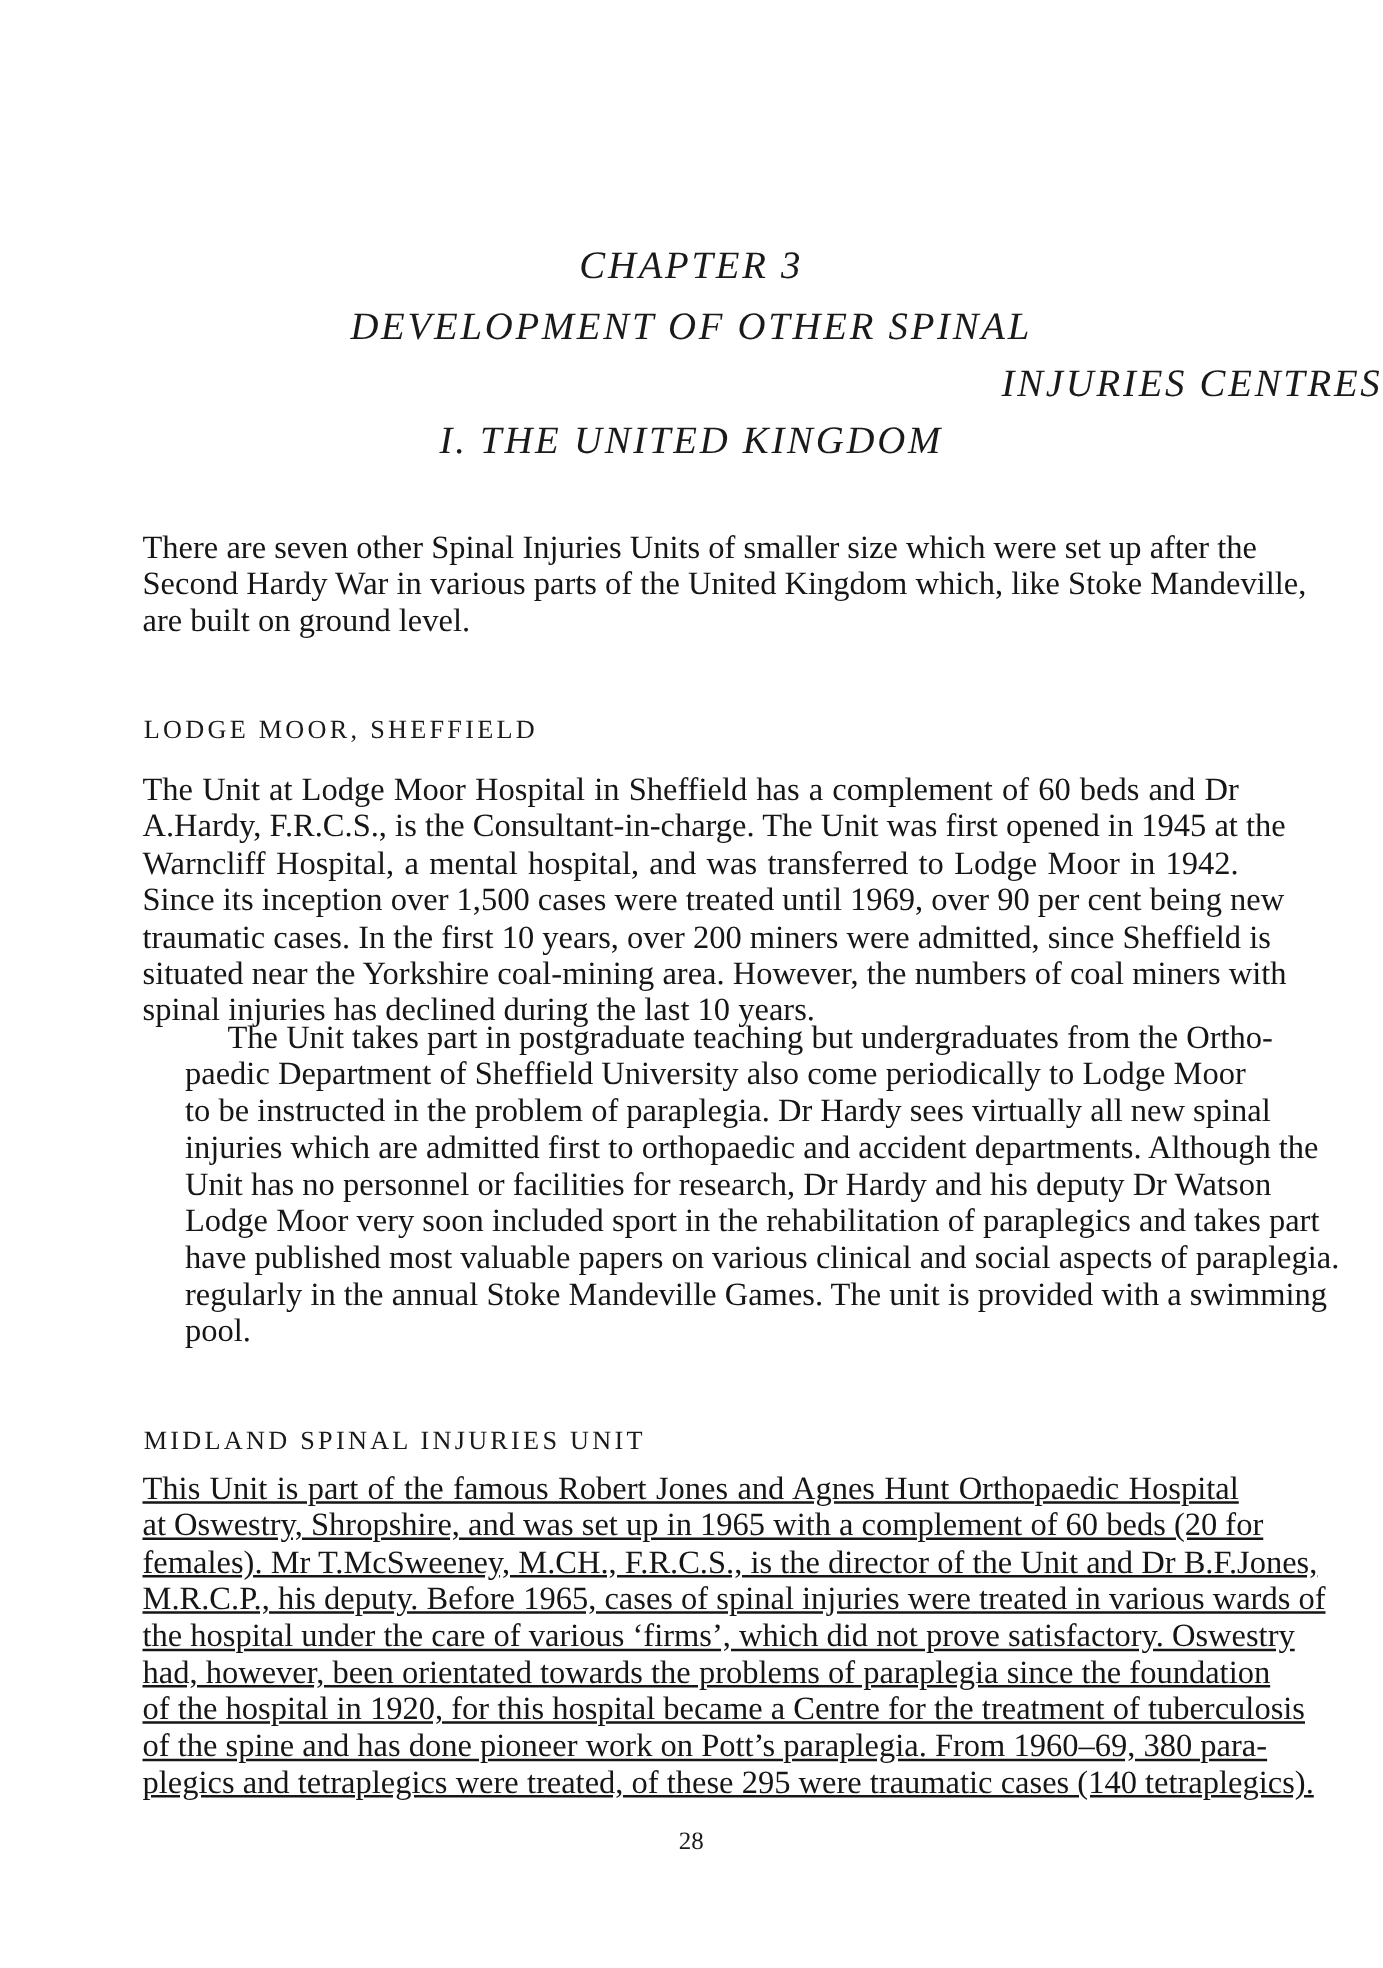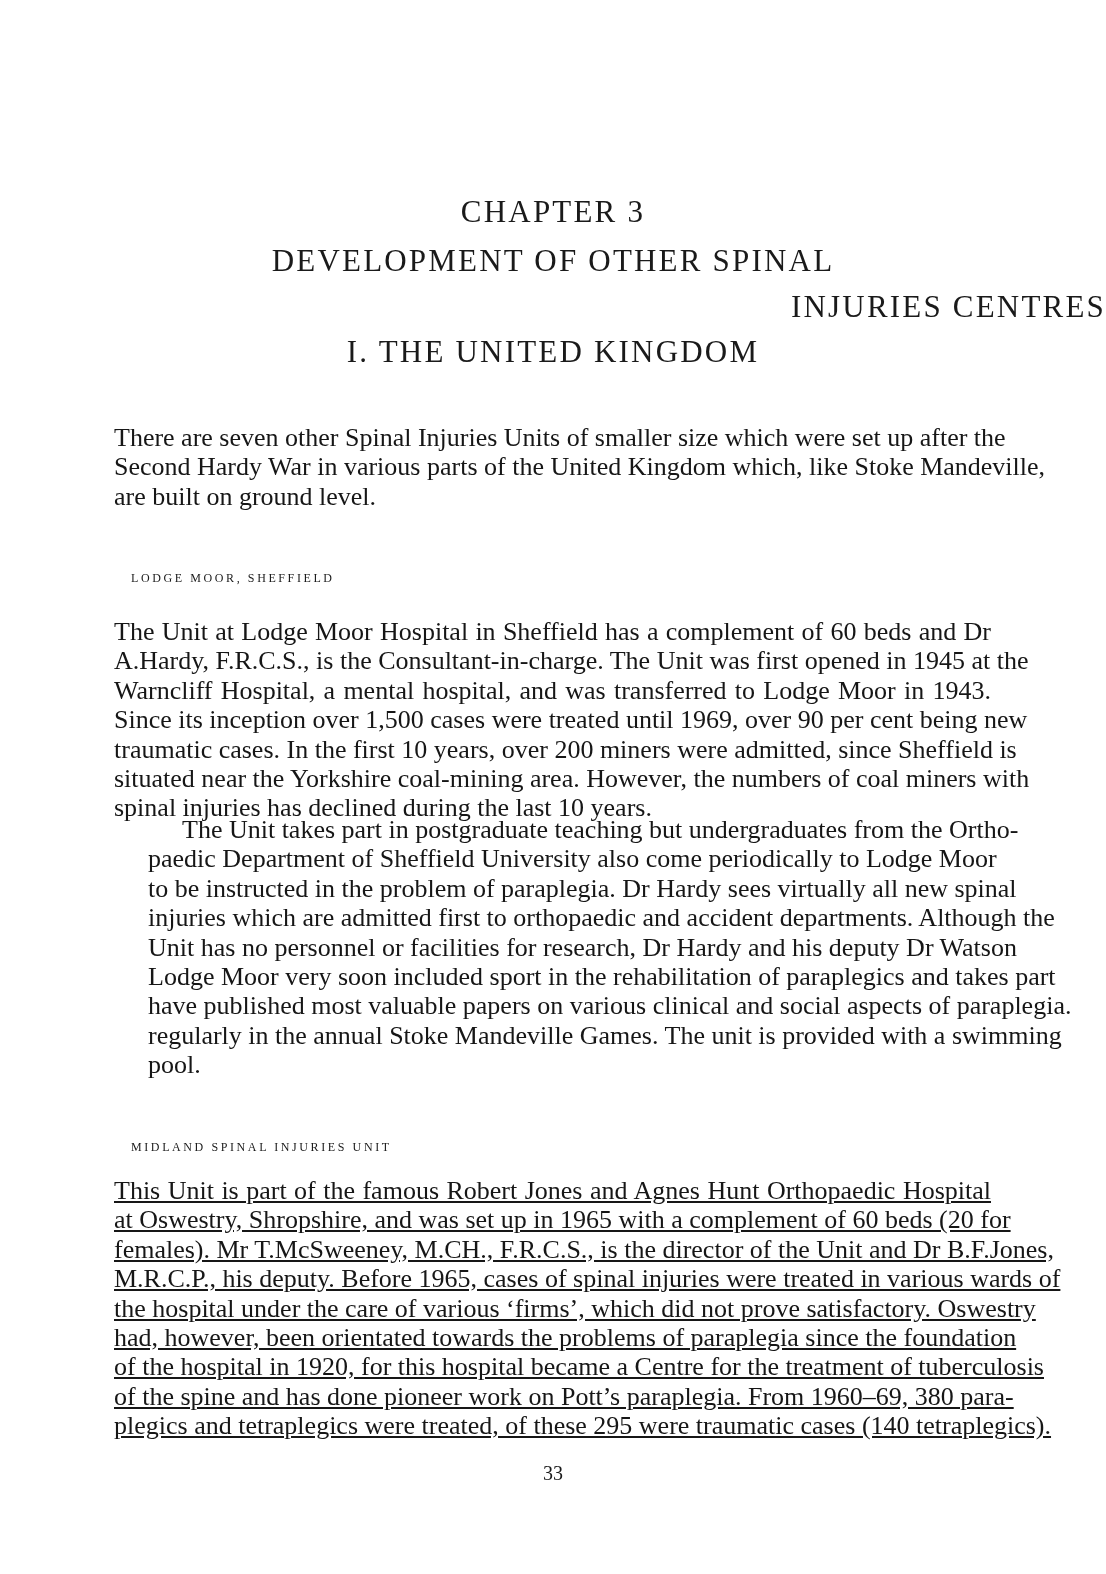--- a/index.html
+++ b/index.html
@@ -23,40 +23,41 @@
     }
     .heading {
       position: absolute;
       left: 0;
       width: 1106px;
       text-align: center;
       font-size: 31px;
       letter-spacing: 2.2px;
       color: #1a1a1a;
       white-space: nowrap;
+      font-style: italic;
     }
     .h1 { top: 194px; left: 0; }
     .h2 { top: 243px; left: 0; }
     .h3 { top: 289px; left: 0; text-align: right; }
     .h4 { top: 334px; left: 0; }
 
     .block {
       position: absolute;
       left: 114px;
       width: 877px;
       font-size: 26px;
       line-height: 29.4px;
       text-align: justify;
       color: #161616;
     }
     .intro { top: 423px; }
     .sec-head {
       position: absolute;
-      left: 131px;
-      font-size: 12px;
+      left: 115px;
+      font-size: 21px;
       letter-spacing: 2.6px;
       color: #1a1a1a;
       white-space: nowrap;
     }
     .sh1 { top: 571px; }
     .sh2 { top: 1140px; }
 
     .p1 { top: 605px; margin-top: 12px; }
     .p2 { top: 815px; text-indent: 34px; }
     .p3 { top: 1176px; text-decoration: underline; }
@@ -94,21 +95,21 @@
     <span class="line">There are seven other Spinal Injuries Units of smaller size which were set up after the</span>
     <span class="line">Second Hardy War in various parts of the United Kingdom which, like Stoke Mandeville,</span>
     <span class="line last">are built on ground level.</span>
   </div>
 
   <div class="sec-head sh1">LODGE MOOR, SHEFFIELD</div>
 
   <div class="block p1">
     <span class="line">The Unit at Lodge Moor Hospital in Sheffield has a complement of 60 beds and Dr</span>
     <span class="line">A.Hardy, F.R.C.S., is the Consultant-in-charge. The Unit was first opened in 1945 at the</span>
-    <span class="line">Warncliff Hospital, a mental hospital, and was transferred to Lodge Moor in 1943.</span>
+    <span class="line">Warncliff Hospital, a mental hospital, and was transferred to Lodge Moor in 1942.</span>
     <span class="line">Since its inception over 1,500 cases were treated until 1969, over 90 per cent being new</span>
     <span class="line">traumatic cases. In the first 10 years, over 200 miners were admitted, since Sheffield is</span>
     <span class="line">situated near the Yorkshire coal-mining area. However, the numbers of coal miners with</span>
     <span class="line last">spinal injuries has declined during the last 10 years.</span>
   </div>
 
   <div class="block p2">
     <span class="line" style="padding-left:34px;">The Unit takes part in postgraduate teaching but undergraduates from the Ortho-</span>
     <span class="line">paedic Department of Sheffield University also come periodically to Lodge Moor</span>
     <span class="line">to be instructed in the problem of paraplegia. Dr Hardy sees virtually all new spinal</span>
@@ -127,15 +128,15 @@
     <span class="line">at Oswestry, Shropshire, and was set up in 1965 with a complement of 60 beds (20 for</span>
     <span class="line">females). Mr T.McSweeney, M.CH., F.R.C.S., is the director of the Unit and Dr B.F.Jones,</span>
     <span class="line">M.R.C.P., his deputy. Before 1965, cases of spinal injuries were treated in various wards of</span>
     <span class="line">the hospital under the care of various ‘firms’, which did not prove satisfactory. Oswestry</span>
     <span class="line">had, however, been orientated towards the problems of paraplegia since the foundation</span>
     <span class="line">of the hospital in 1920, for this hospital became a Centre for the treatment of tuberculosis</span>
     <span class="line">of the spine and has done pioneer work on Pott’s paraplegia. From 1960–69, 380 para-</span>
     <span class="line">plegics and tetraplegics were treated, of these 295 were traumatic cases (140 tetraplegics).</span>
   </div>
 
-  <div class="page-number">33</div>
+  <div class="page-number">28</div>
 
 </div>
 
 </body></html>

